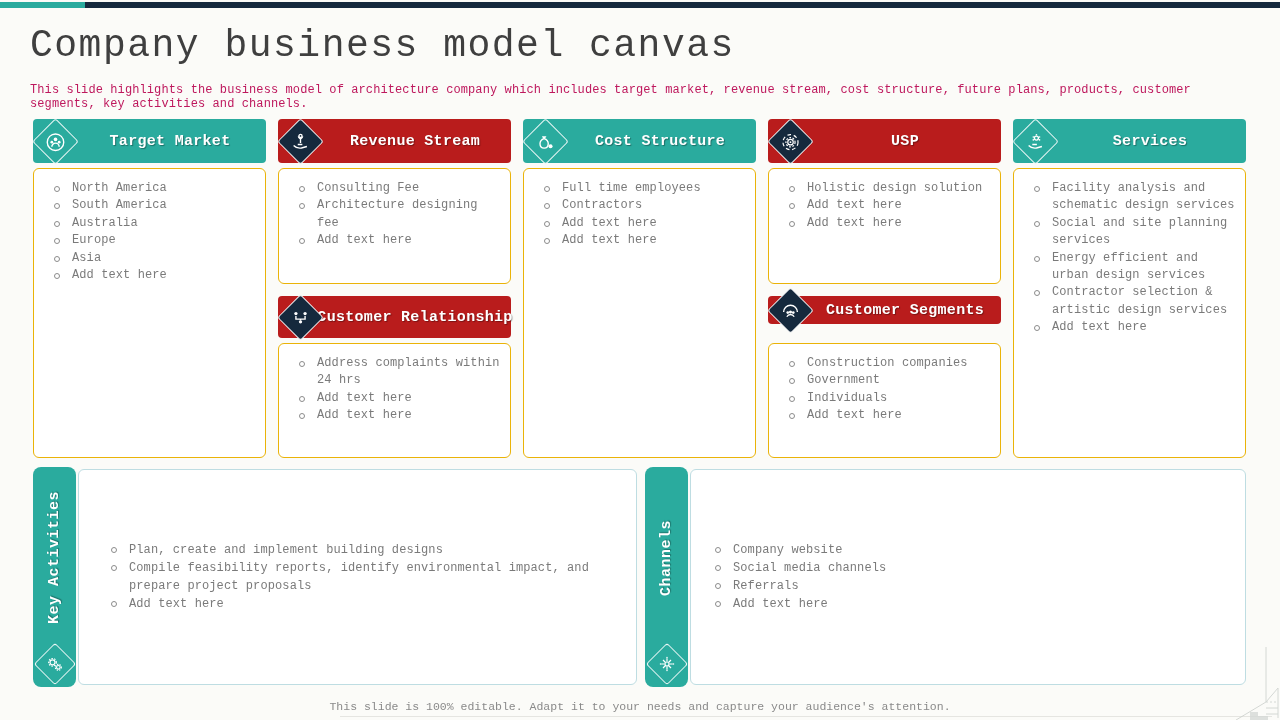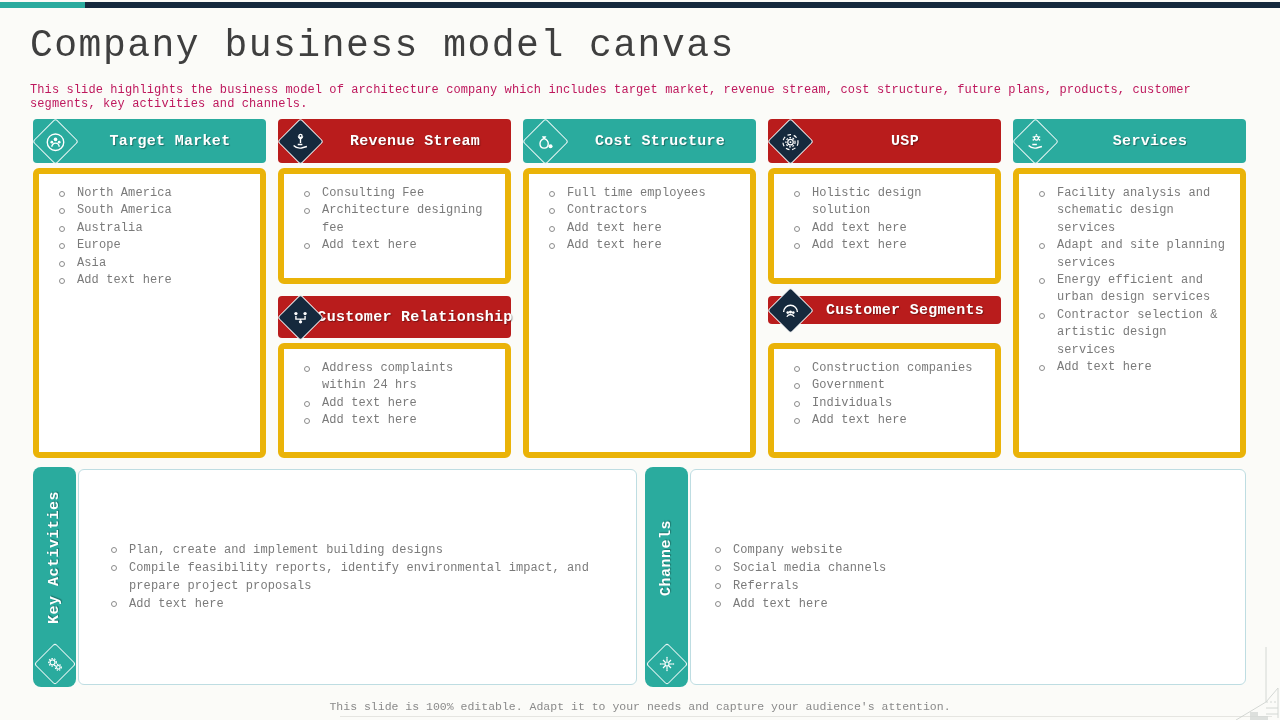--- a/index.html
+++ b/index.html
@@ -45,21 +45,21 @@
   .hdr.teal .diamond { background:#2aab9e; }
   .hdr.navy .diamond { background:#15293d; }
   .diamond .glyph {
     position:absolute; left:50%; top:50%; width:22px; height:22px;
     transform:translate(-50%,-50%) rotate(-45deg);
   }
   .glyph svg { width:22px; height:22px; display:block; }
 
   .box {
     position:absolute; left:0; width:233px; background:#ffffff;
-    border:6px solid #eab308; border-radius:6px;
+    border:1px solid #eab308; border-radius:6px;
     padding:11px 10px 24px 16px;
   }
   .box-full  { top:49px;  height:290px; }
   .box-upper { top:49px;  height:116px; }
   .hdr-sub   { top:177px; }
   .box-lower { top:224px; height:115px; }
 
   ul.list { list-style:none; }
   li.li { display:flex; align-items:flex-start; line-height:17.4px; }
   .dot {
@@ -372,21 +372,21 @@
     <div class="box box-full">
       <ul class="list">
 
           <li class="li">
             <span class="dot"></span>
             <span class="li-text">Facility analysis and schematic design services</span>
           </li>
 
           <li class="li">
             <span class="dot"></span>
-            <span class="li-text">Adapt and site planning services</span>
+            <span class="li-text">Social and site planning services</span>
           </li>
 
           <li class="li">
             <span class="dot"></span>
             <span class="li-text">Energy efficient and urban design services</span>
           </li>
 
           <li class="li">
             <span class="dot"></span>
             <span class="li-text">Contractor selection &amp; artistic design services</span>

